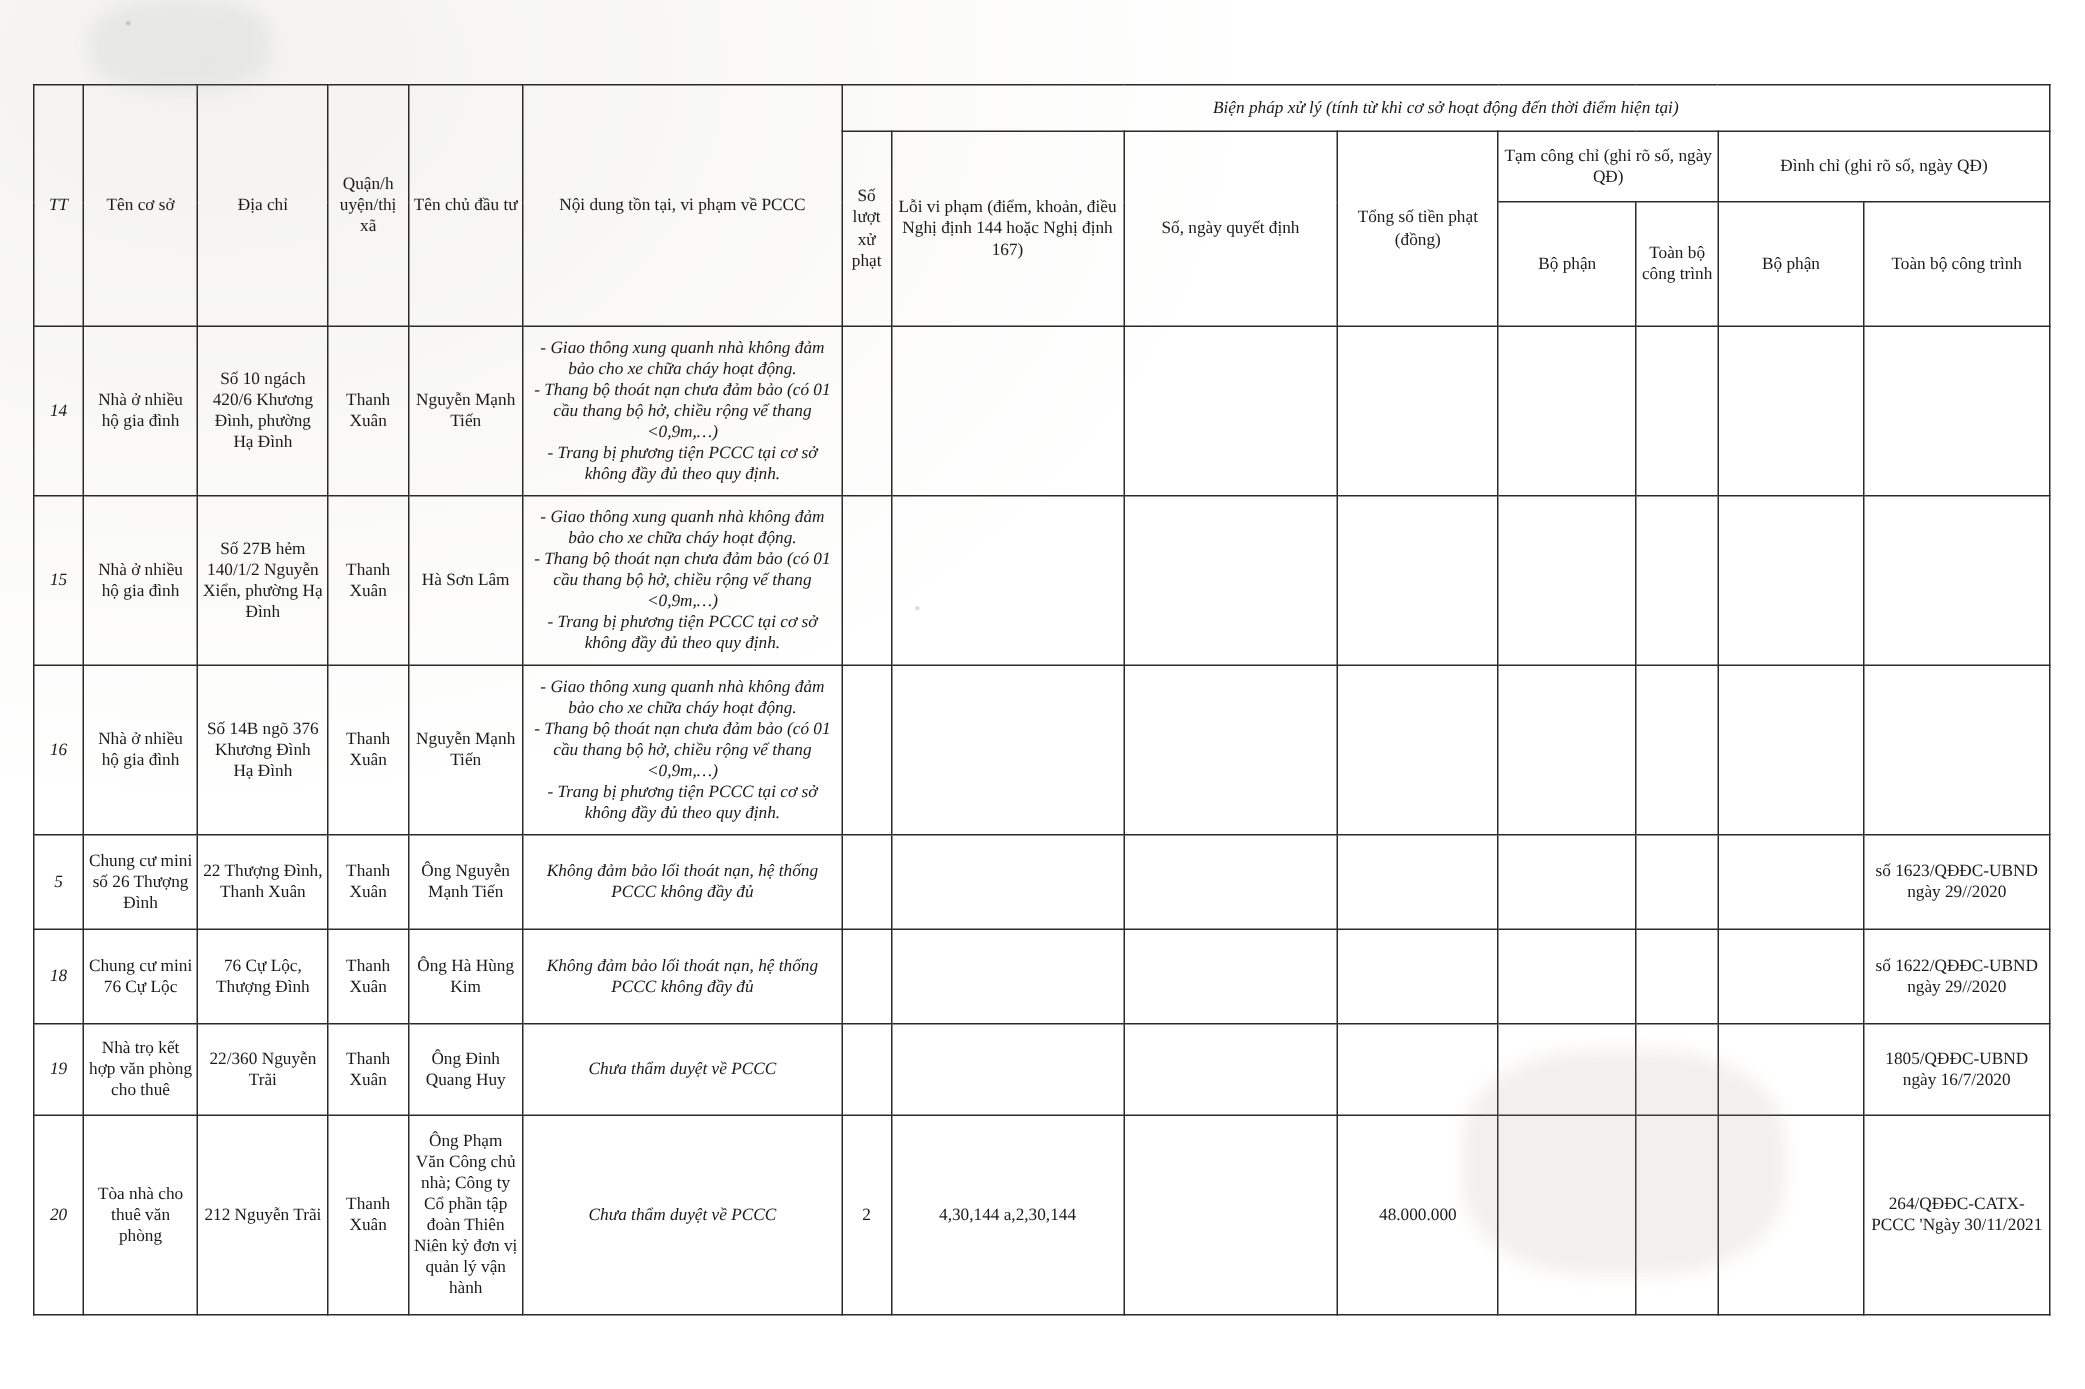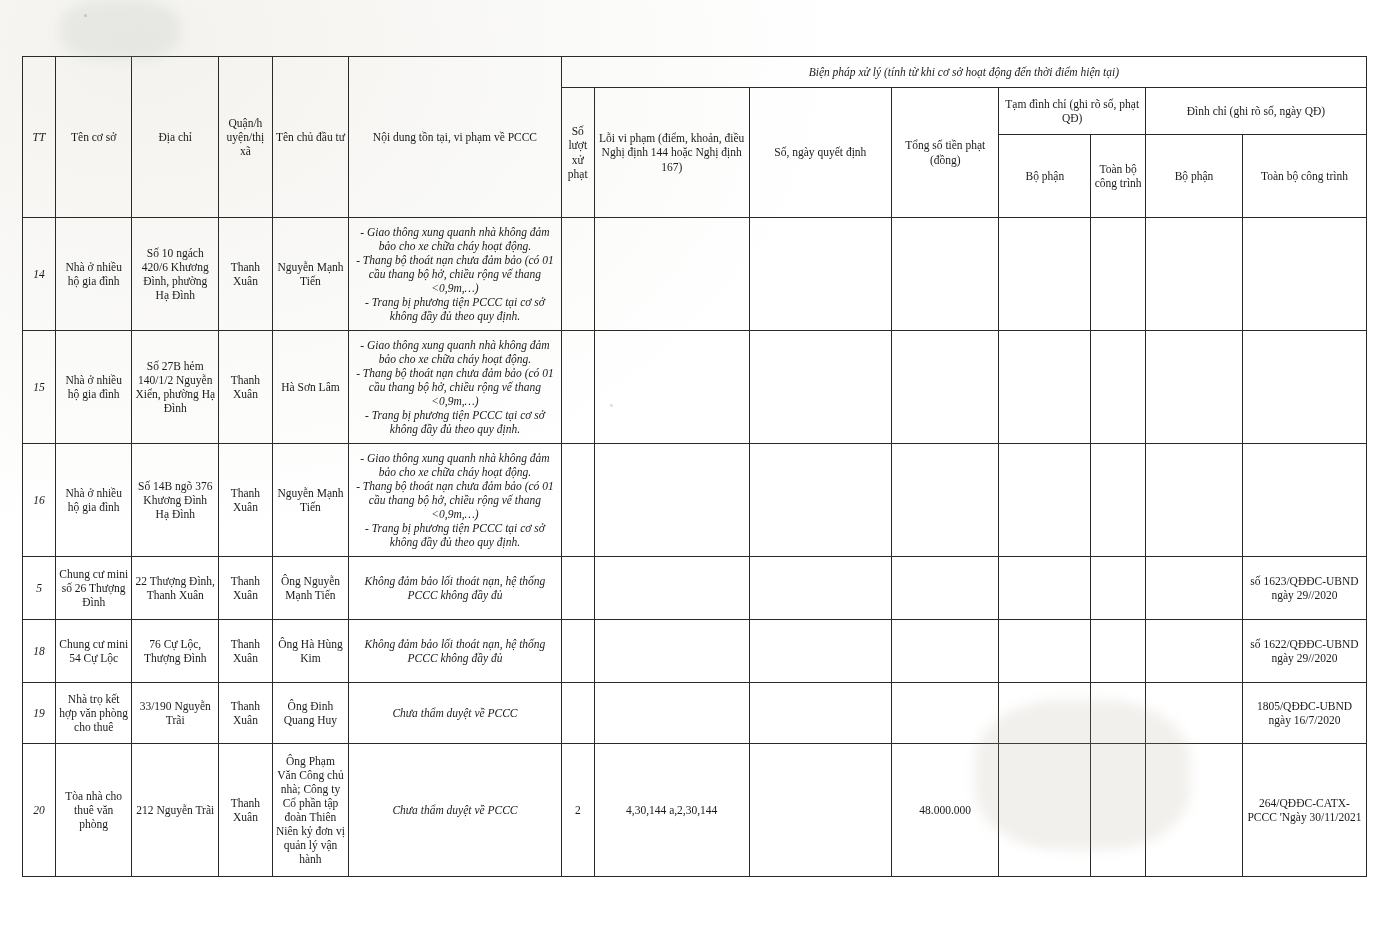--- a/index.html
+++ b/index.html
@@ -124,21 +124,21 @@
         <td rowspan="4">Quận/h uyện/thị xã</td>
         <td rowspan="4">Tên chủ đầu tư</td>
         <td rowspan="4">Nội dung tồn tại, vi phạm về PCCC</td>
         <td colspan="8" class="hdr-top" style="height:26px">Biện pháp xử lý (tính từ khi cơ sở hoạt động đến thời điểm hiện tại)</td>
       </tr>
       <tr>
         <td rowspan="3">Số lượt xử phạt</td>
         <td rowspan="3">Lỗi vi phạm (điểm, khoản, điều Nghị định 144 hoặc Nghị định 167)</td>
         <td rowspan="3">Số, ngày quyết định</td>
         <td rowspan="3">Tổng số tiền phạt (đồng)</td>
-        <td colspan="2" style="height:42px">Tạm đình chỉ (ghi rõ số, phạt QĐ)</td>
+        <td colspan="2" style="height:42px">Tạm công chỉ (ghi rõ số, ngày QĐ)</td>
         <td colspan="2">Đình chỉ (ghi rõ số, ngày QĐ)</td>
       </tr>
       <tr>
         <td rowspan="2" style="height:78px">Bộ phận</td>
         <td rowspan="2">Toàn bộ công trình</td>
         <td rowspan="2">Bộ phận</td>
         <td rowspan="2">Toàn bộ công trình</td>
       </tr>
       <tr></tr>
     </thead>
@@ -216,40 +216,40 @@
           <td class="small"></td>
           <td class="small"></td>
           <td class="small"></td>
           <td class="small"></td>
           <td class="small"></td>
           <td class="small"></td>
           <td class="small b">số 1623/QĐĐC-UBND ngày 29//2020</td>
         </tr>
         <tr class="r-mid">
           <td class="tt">18</td>
-          <td class="small">Chung cư mini 54 Cự Lộc</td>
+          <td class="small">Chung cư mini 76 Cự Lộc</td>
           <td class="small">76 Cự Lộc, Thượng Đình</td>
           <td class="small">Thanh Xuân</td>
           <td class="small">Ông Hà Hùng Kim</td>
           <td class="cell-multiline">
             <span class="li">Không đảm bảo lối thoát nạn, hệ thống PCCC không đầy đủ</span>
           </td>
           <td class="small"></td>
           <td class="small"></td>
           <td class="small"></td>
           <td class="small"></td>
           <td class="small"></td>
           <td class="small"></td>
           <td class="small"></td>
           <td class="small b">số 1622/QĐĐC-UBND ngày 29//2020</td>
         </tr>
         <tr class="r-19">
           <td class="tt">19</td>
           <td class="small">Nhà trọ kết hợp văn phòng cho thuê</td>
-          <td class="small">33/190 Nguyễn Trãi</td>
+          <td class="small">22/360 Nguyễn Trãi</td>
           <td class="small">Thanh Xuân</td>
           <td class="small">Ông Đinh Quang Huy</td>
           <td class="cell-multiline">
             <span class="li">Chưa thẩm duyệt về PCCC</span>
           </td>
           <td class="small"></td>
           <td class="small"></td>
           <td class="small"></td>
           <td class="small"></td>
           <td class="small"></td>

